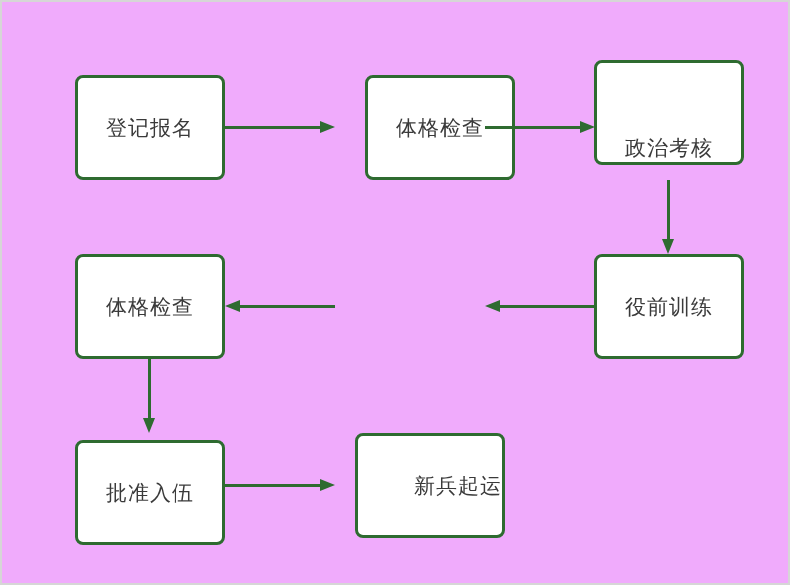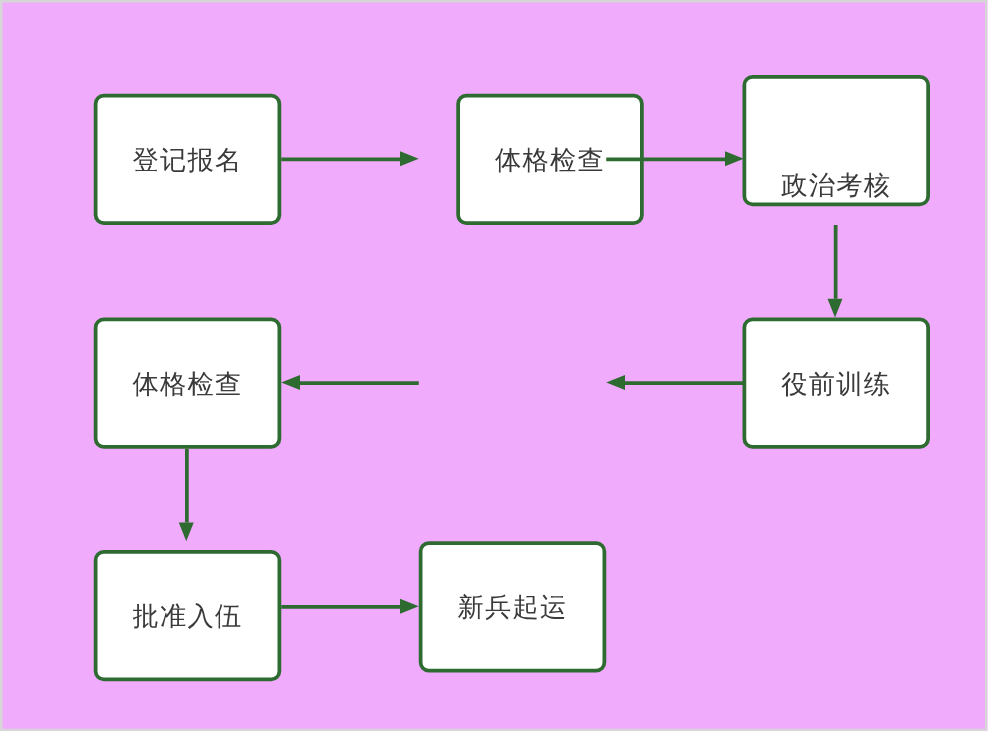--- a/index.html
+++ b/index.html
@@ -30,21 +30,21 @@
     color: #3a3a3a;
     letter-spacing: 1px;
   }
   .n-register      { left: 73px;  top: 73px;  }
   .n-physical      { left: 351px; top: 73px; margin-left: 12px;  }
   .n-political     { left: 592px; top: 58px; align-items: flex-end;  }
   .n-training      { left: 592px; top: 252px; text-align: right; }
   .n-determination { left: 333px; top: 252px; }
   .n-announcement  { left: 73px;  top: 252px; }
   .n-approval      { left: 73px;  top: 438px; }
-  .n-departure     { left: 333px; top: 431px; }
+  .n-departure     { left: 353px; top: 431px; justify-content: flex-end; }
 
   
   .arrow { position: absolute; background: #2e6b30; }
   .arrow-h { height: 3px; width: 95px; }
   .arrow-v { width: 3px; height: 59px; }
 
   .head-right::after {
     content: ""; position: absolute; right: -15px; top: -5px;
     border-top: 6px solid transparent; border-bottom: 6px solid transparent;
     border-left: 15px solid #2e6b30;

